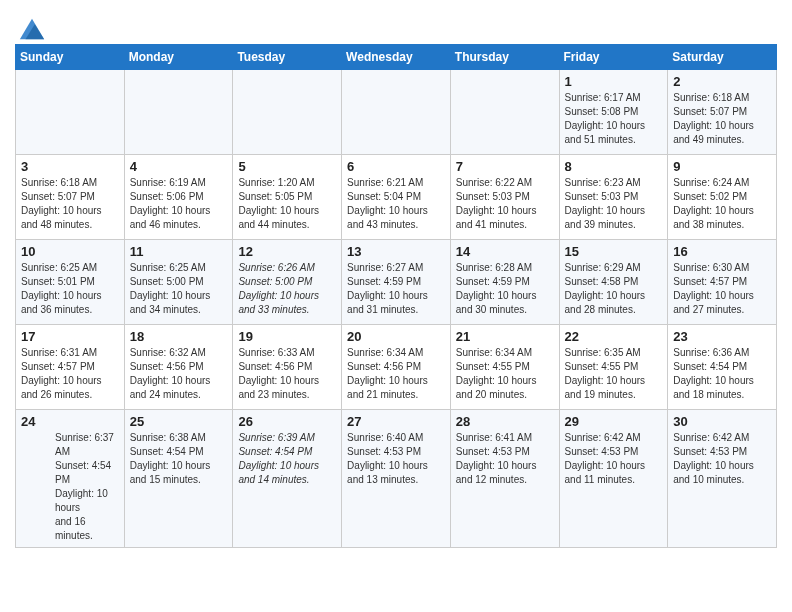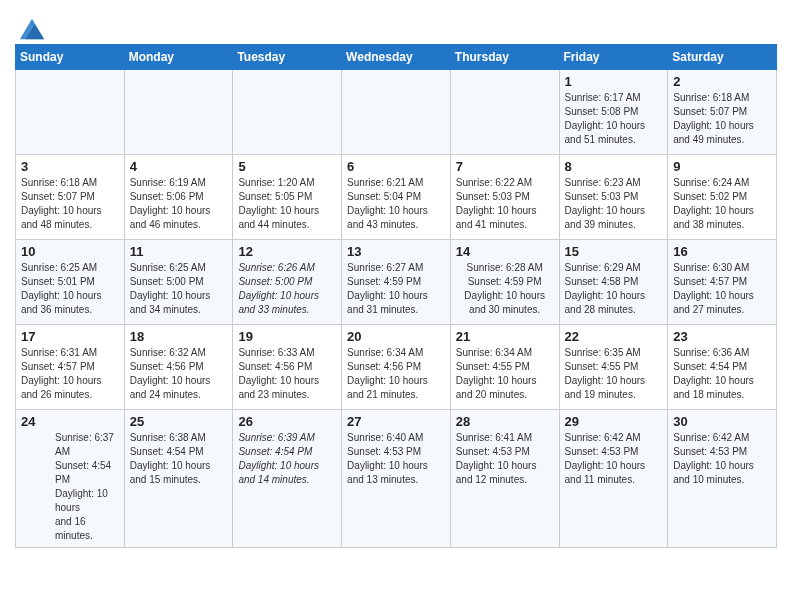--- a/index.html
+++ b/index.html
@@ -221,21 +221,21 @@
           </td>
           <td>
             <span class="day-num">13</span>
             <div class="day-info" style="white-space: pre-line;">Sunrise: 6:27 AM
 Sunset: 4:59 PM
 Daylight: 10 hours
 and 31 minutes.</div>
           </td>
           <td>
             <span class="day-num">14</span>
-            <div class="day-info" style="white-space: pre-line; text-align: center;">Sunrise: 6:28 AM
+            <div class="day-info" style="white-space: pre-line;">Sunrise: 6:28 AM
 Sunset: 4:59 PM
 Daylight: 10 hours
 and 30 minutes.</div>
           </td>
           <td>
             <span class="day-num">15</span>
             <div class="day-info" style="white-space: pre-line;">Sunrise: 6:29 AM
 Sunset: 4:58 PM
 Daylight: 10 hours
 and 28 minutes.</div>

